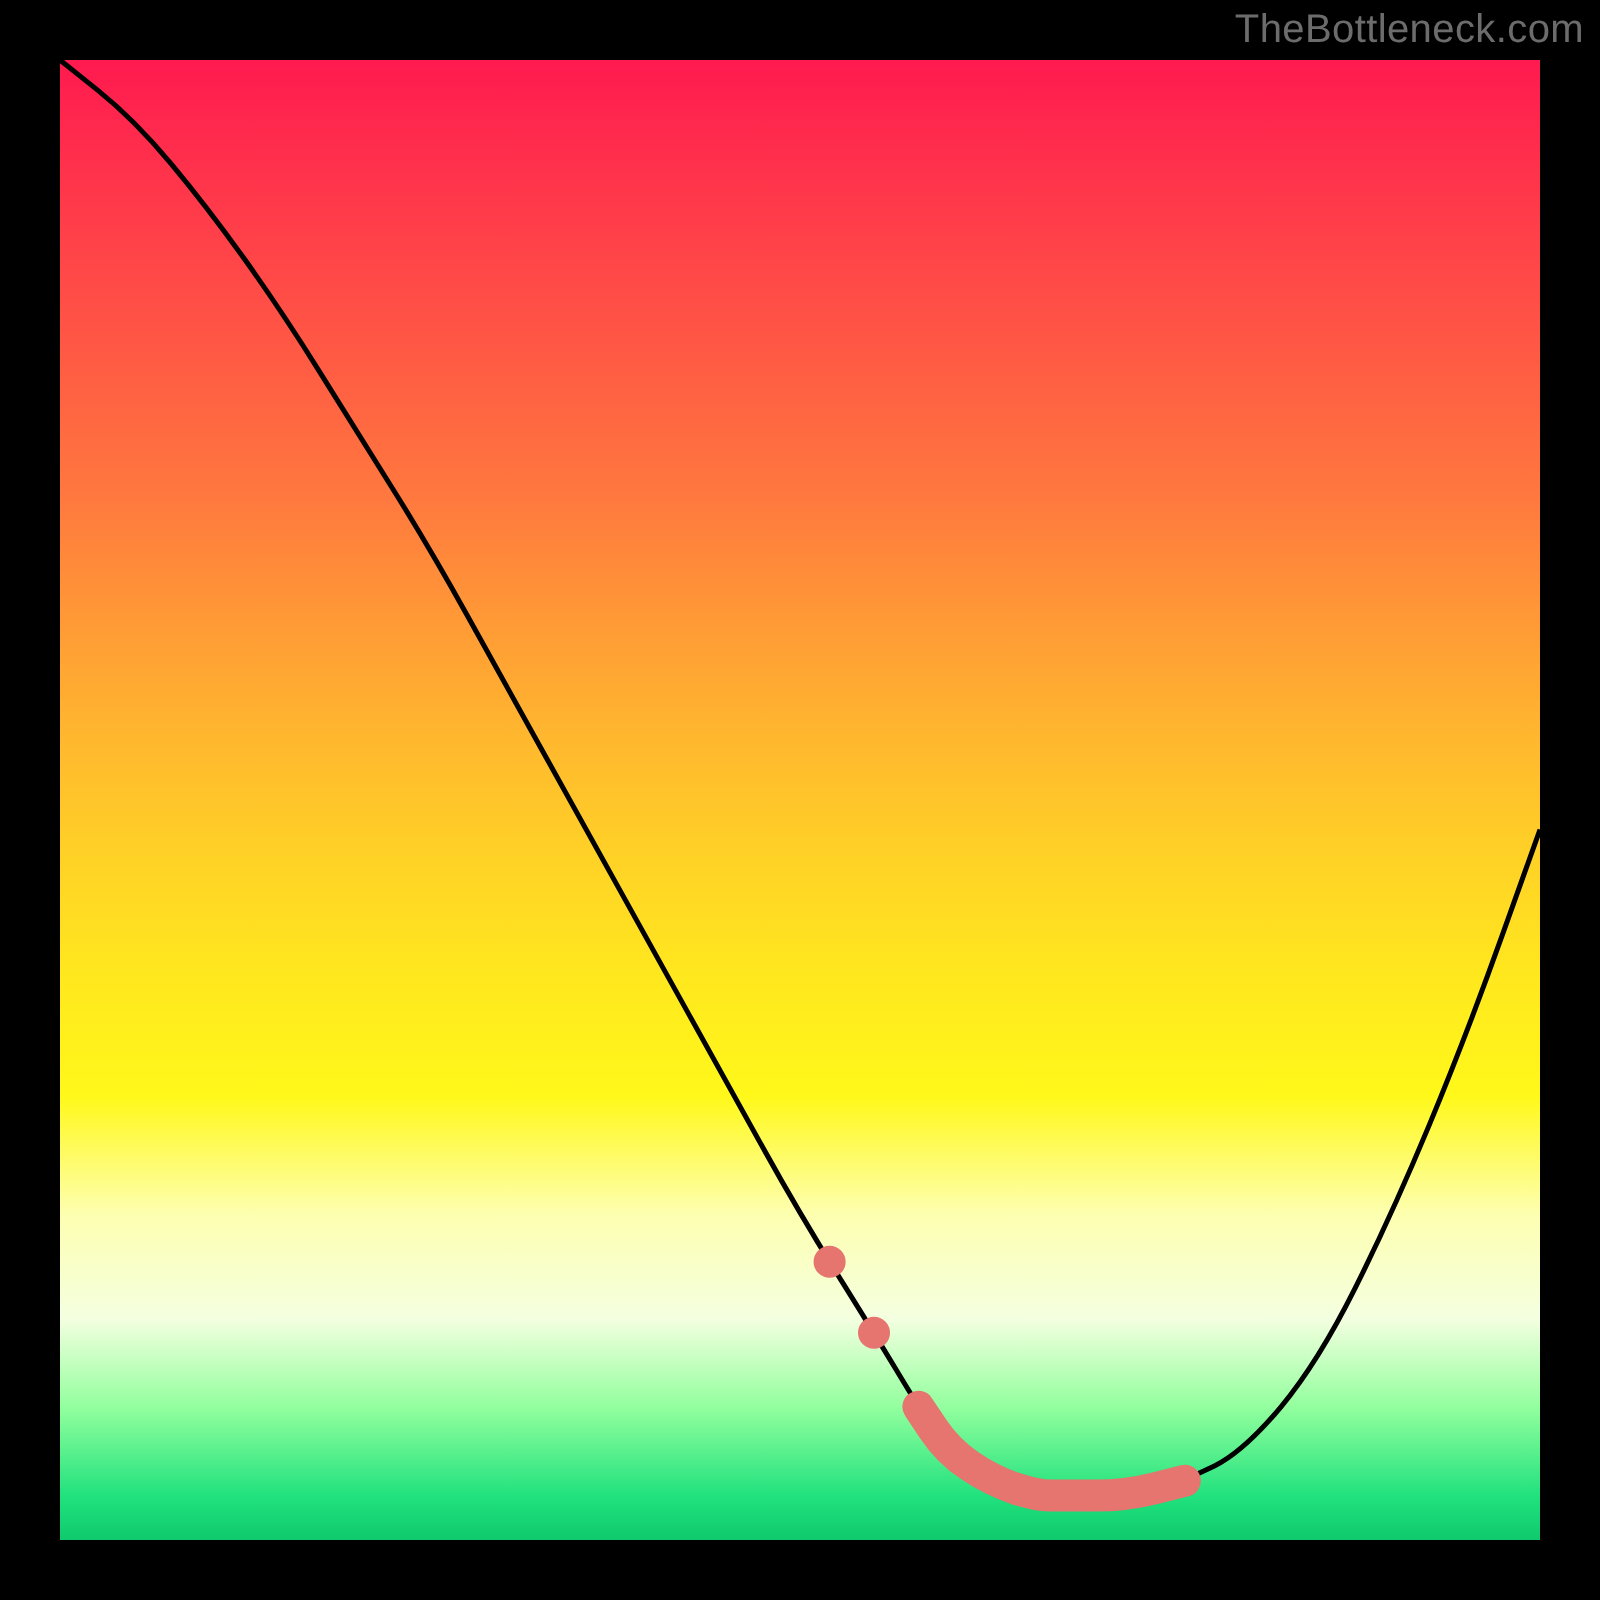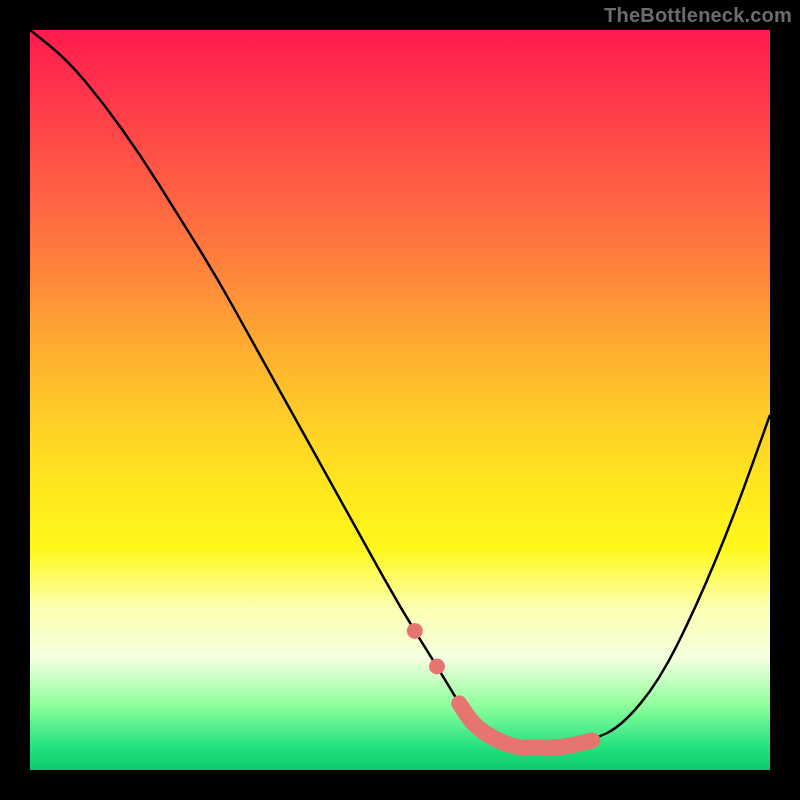--- a/index.html
+++ b/index.html
@@ -50,21 +50,21 @@
     width: 740px;
     height: 740px;
     pointer-events: none;
   }
   .watermark {
     position: absolute;
     top: 4px;
     right: 8px;
     color: #6c6c6c;
     font-size: 20px;
-    font-weight: 700;
+    font-weight: 400;
     letter-spacing: 0.2px;
   }
 </style>
 </head>
 <body>
 
 <div class="frame">
 
   <div class="plot-area"></div>
 

